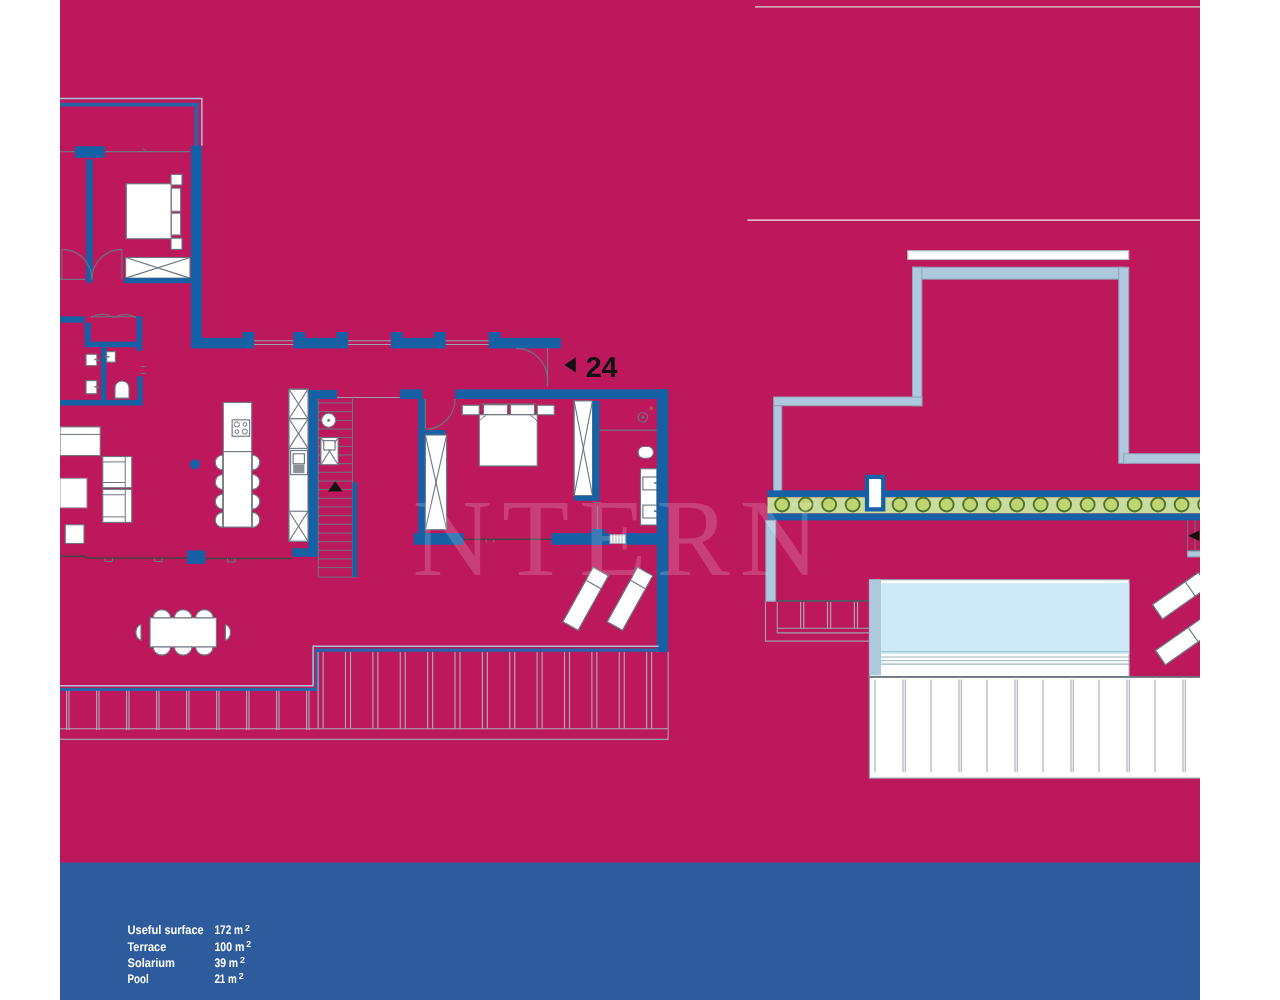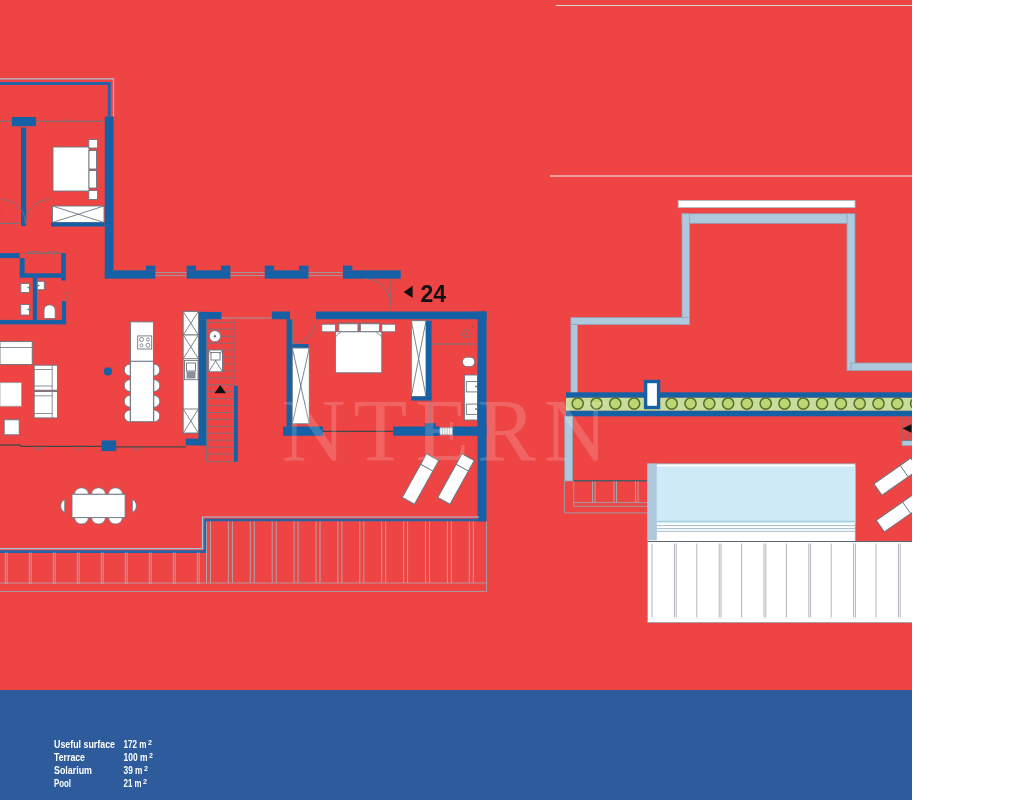--- a/index.html
+++ b/index.html
@@ -1,14 +1,14 @@
 <!DOCTYPE html>
 <html><head><meta charset="utf-8"><style>
 html,body{margin:0;padding:0;background:#fff;}
-#page{width:912px;height:800px;position:relative;overflow:hidden;background:#ef4444;}
+#page{width:912px;height:800px;position:relative;overflow:hidden;background:#be185d;margin-left:48px;}
 </style></head><body>
 
 <div id="page">
 <svg width="1024" height="800" viewBox="0 0 1024 800" xmlns="http://www.w3.org/2000/svg">
 
 <g>
         <path d="M0,78.8 H113.5 V116.5" fill="none" stroke="#a5c3da" stroke-width="1.2"></path>
         <path d="M0,83.6 H109.3 V116.5" fill="none" stroke="#2465a8" stroke-width="3"></path>
       </g>
 

